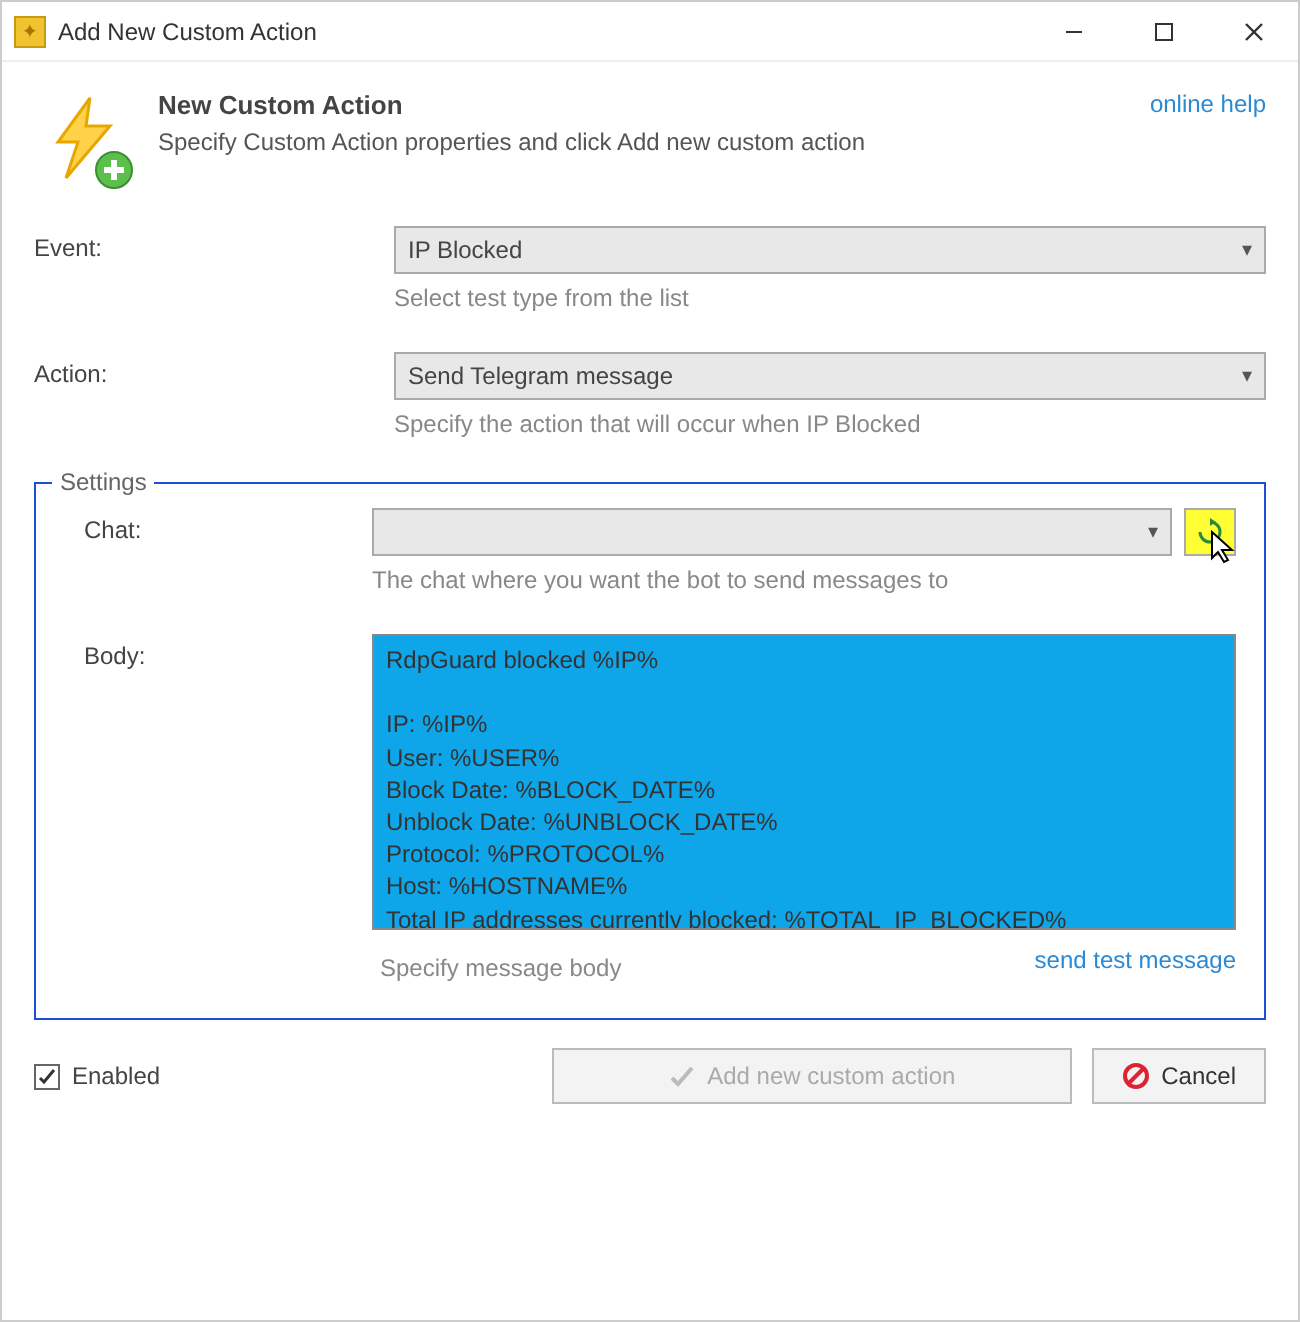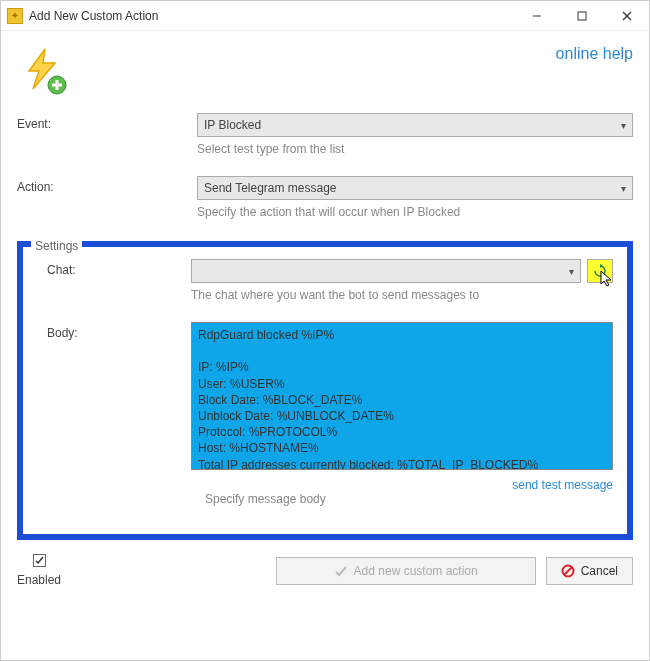--- a/index.html
+++ b/index.html
@@ -85,21 +85,21 @@
     font-size: 13px;
     color: #444;
     margin-bottom: 4px;
   }
   .header-sub {
     font-size: 12px;
     color: #555;
   }
   .online-help {
     color: #2a8ad4;
-    font-size: 16px;
+    font-size: 12px;
     margin-left: auto;
     text-decoration: none;
   }
   .form-row {
     display: flex;
     align-items: flex-start;
     margin-bottom: 6px;
   }
   .label-col {
     width: 180px;
@@ -128,21 +128,21 @@
     color: #555;
     font-size: 10px;
   }
   .help-text {
     color: #888;
     font-size: 12px;
     margin-top: 5px;
     margin-bottom: 14px;
   }
   .fieldset {
-    border: 6px solid #1d4ed8;
+    border: 1px solid #1d4ed8;
     padding: 12px 14px 8px 14px;
     margin-top: 2px;
     position: relative;
   }
   .fieldset-legend {
     position: absolute;
     top: -8px;
     left: 8px;
     background: #fff;
     padding: 0 4px;
@@ -219,21 +219,20 @@
   .footer {
     display: flex;
     align-items: center;
     margin-top: 14px;
     gap: 10px;
   }
   .checkbox {
     display: flex;
     align-items: center;
     gap: 6px;
-    flex-direction: column;
   }
   .checkbox-box {
     width: 13px; height: 13px;
     border: 1px solid #666;
     display: flex;
     align-items: center;
     justify-content: center;
     font-size: 10px;
     color: #333;
   }
@@ -292,20 +291,24 @@
     <div class="header-block">
       <div class="header-icon">
         <svg class="bolt" width="38" height="44" viewBox="0 0 38 44">
           <polygon points="22,2 6,24 16,24 10,42 32,16 20,16" fill="#ffd24a" stroke="#e6a700" stroke-width="1.5"></polygon>
         </svg>
         <svg class="plus-badge" width="20" height="20" viewBox="0 0 20 20">
           <circle cx="10" cy="10" r="9" fill="#5cbf4b" stroke="#3c8f30" stroke-width="1"></circle>
           <line x1="10" y1="5" x2="10" y2="15" stroke="#fff" stroke-width="3"></line>
           <line x1="5" y1="10" x2="15" y2="10" stroke="#fff" stroke-width="3"></line>
         </svg>
+      </div>
+      <div class="header-text">
+        <div class="header-title">New Custom Action</div>
+        <div class="header-sub">Specify Custom Action properties and click Add new custom action</div>
       </div>
       <a class="online-help">online help</a>
     </div>
 
     <div class="form-row">
       <div class="label-col">Event:</div>
       <div class="field-col">
         <div class="select-box">
           <span>IP Blocked</span>
           <span class="chev">▾</span>
@@ -359,21 +362,21 @@
           <textarea class="textarea-box" style="">RdpGuard blocked %IP%
 
 IP: %IP%
 User: %USER%
 Block Date: %BLOCK_DATE%
 Unblock Date: %UNBLOCK_DATE%
 Protocol: %PROTOCOL%
 Host: %HOSTNAME%
 Total IP addresses currently blocked: %TOTAL_IP_BLOCKED%</textarea>
           <div class="body-help-row">
-            <span class="help-text" style="margin:14px">Specify message body</span>
+            <span class="help-text" style="margin:4px">Specify message body</span>
             <span class="link-small">send test message</span>
           </div>
         </div>
       </div>
 
     </div>
 
     <div class="footer">
       <div class="checkbox">
         <div class="checkbox-box">

